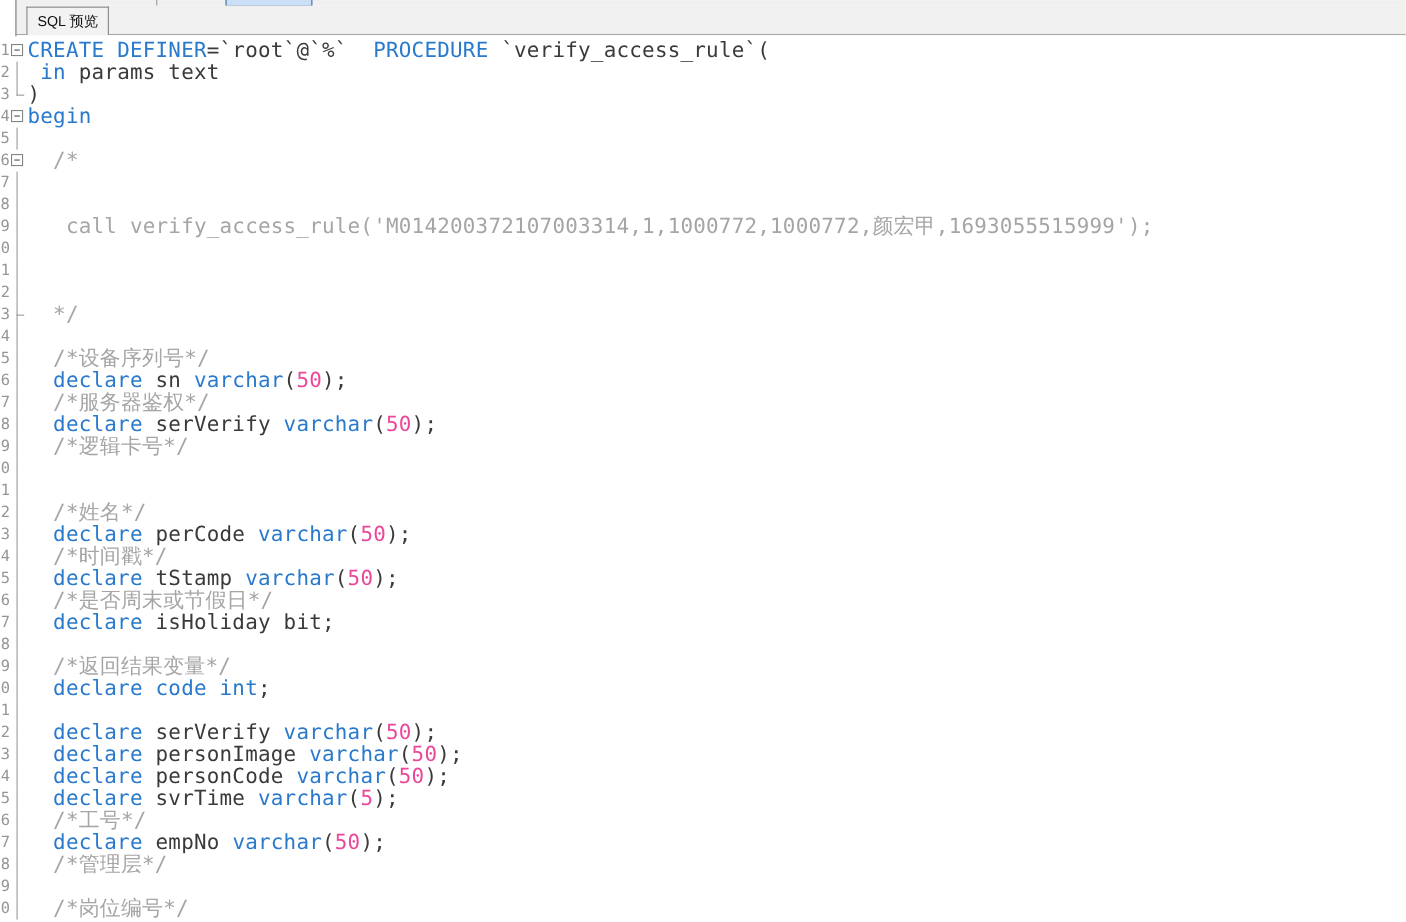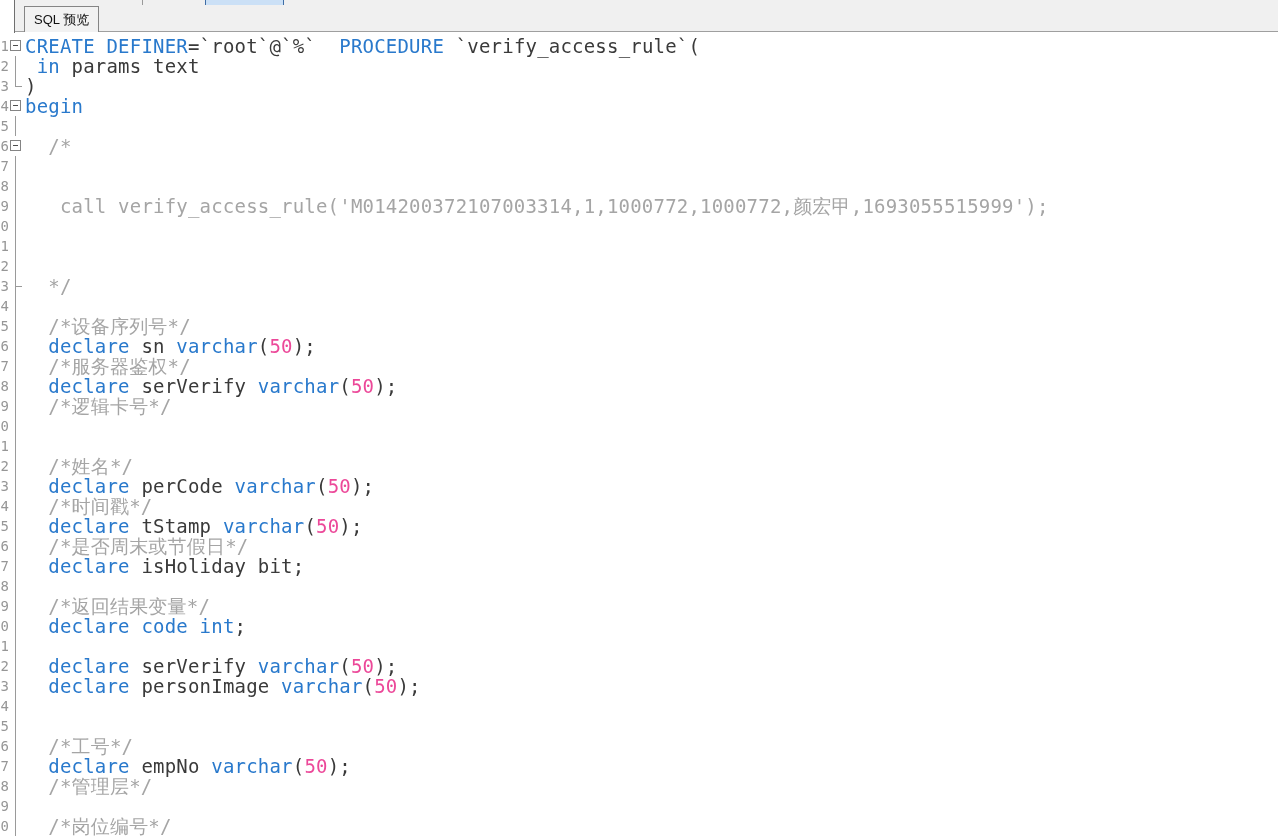--- a/index.html
+++ b/index.html
@@ -88,22 +88,22 @@
       <div class="row"><div class="gnum"><span>24</span></div><div class="fold f-line"></div><div class="code"><span class="tok-c">  /*时间戳*/</span></div></div>
       <div class="row"><div class="gnum"><span>25</span></div><div class="fold f-line"></div><div class="code"><span class="tok-p">  </span><span class="tok-k">declare</span><span class="tok-p"> tStamp </span><span class="tok-k">varchar</span><span class="tok-p">(</span><span class="tok-n">50</span><span class="tok-p">);</span></div></div>
       <div class="row"><div class="gnum"><span>26</span></div><div class="fold f-line"></div><div class="code"><span class="tok-c">  /*是否周末或节假日*/</span></div></div>
       <div class="row"><div class="gnum"><span>27</span></div><div class="fold f-line"></div><div class="code"><span class="tok-p">  </span><span class="tok-k">declare</span><span class="tok-p"> isHoliday bit;</span></div></div>
       <div class="row"><div class="gnum"><span>28</span></div><div class="fold f-line"></div><div class="code"></div></div>
       <div class="row"><div class="gnum"><span>29</span></div><div class="fold f-line"></div><div class="code"><span class="tok-c">  /*返回结果变量*/</span></div></div>
       <div class="row"><div class="gnum"><span>30</span></div><div class="fold f-line"></div><div class="code"><span class="tok-p">  </span><span class="tok-k">declare</span><span class="tok-p"> </span><span class="tok-k">code</span><span class="tok-p"> </span><span class="tok-k">int</span><span class="tok-p">;</span></div></div>
       <div class="row"><div class="gnum"><span>31</span></div><div class="fold f-line"></div></div>
       <div class="row"><div class="gnum"><span>32</span></div><div class="fold f-line"></div><div class="code"><span class="tok-p">  </span><span class="tok-k">declare</span><span class="tok-p"> serVerify </span><span class="tok-k">varchar</span><span class="tok-p">(</span><span class="tok-n">50</span><span class="tok-p">);</span></div></div>
       <div class="row"><div class="gnum"><span>33</span></div><div class="fold f-line"></div><div class="code"><span class="tok-p">  </span><span class="tok-k">declare</span><span class="tok-p"> personImage </span><span class="tok-k">varchar</span><span class="tok-p">(</span><span class="tok-n">50</span><span class="tok-p">);</span></div></div>
-      <div class="row"><div class="gnum"><span>34</span></div><div class="fold f-line"></div></div>
-      <div class="row"><div class="gnum"><span>35</span></div><div class="fold f-line"></div></div>
+      <div class="row"><div class="gnum"><span>34</span></div><div class="fold f-line"></div><div class="code"><span class="tok-p">  </span><span class="tok-k">declare</span><span class="tok-p"> personCode </span><span class="tok-k">varchar</span><span class="tok-p">(</span><span class="tok-n">50</span><span class="tok-p">);</span></div></div>
+      <div class="row"><div class="gnum"><span>35</span></div><div class="fold f-line"></div><div class="code"><span class="tok-p">  </span><span class="tok-k">declare</span><span class="tok-p"> svrTime </span><span class="tok-k">varchar</span><span class="tok-p">(</span><span class="tok-n">5</span><span class="tok-p">);</span></div></div>
       <div class="row"><div class="gnum"><span>36</span></div><div class="fold f-line"></div><div class="code"><span class="tok-c">  /*工号*/</span></div></div>
       <div class="row"><div class="gnum"><span>37</span></div><div class="fold f-line"></div><div class="code"><span class="tok-p">  </span><span class="tok-k">declare</span><span class="tok-p"> empNo </span><span class="tok-k">varchar</span><span class="tok-p">(</span><span class="tok-n">50</span><span class="tok-p">);</span></div></div>
       <div class="row"><div class="gnum"><span>38</span></div><div class="fold f-line"></div><div class="code"><span class="tok-c">  /*管理层*/</span></div></div>
       <div class="row"><div class="gnum"><span>39</span></div><div class="fold f-line"></div></div>
       <div class="row"><div class="gnum"><span>40</span></div><div class="fold f-line"></div><div class="code"><span class="tok-c">  /*岗位编号*/</span></div></div>
     </div>
 
 </div>
 
 </body></html>

